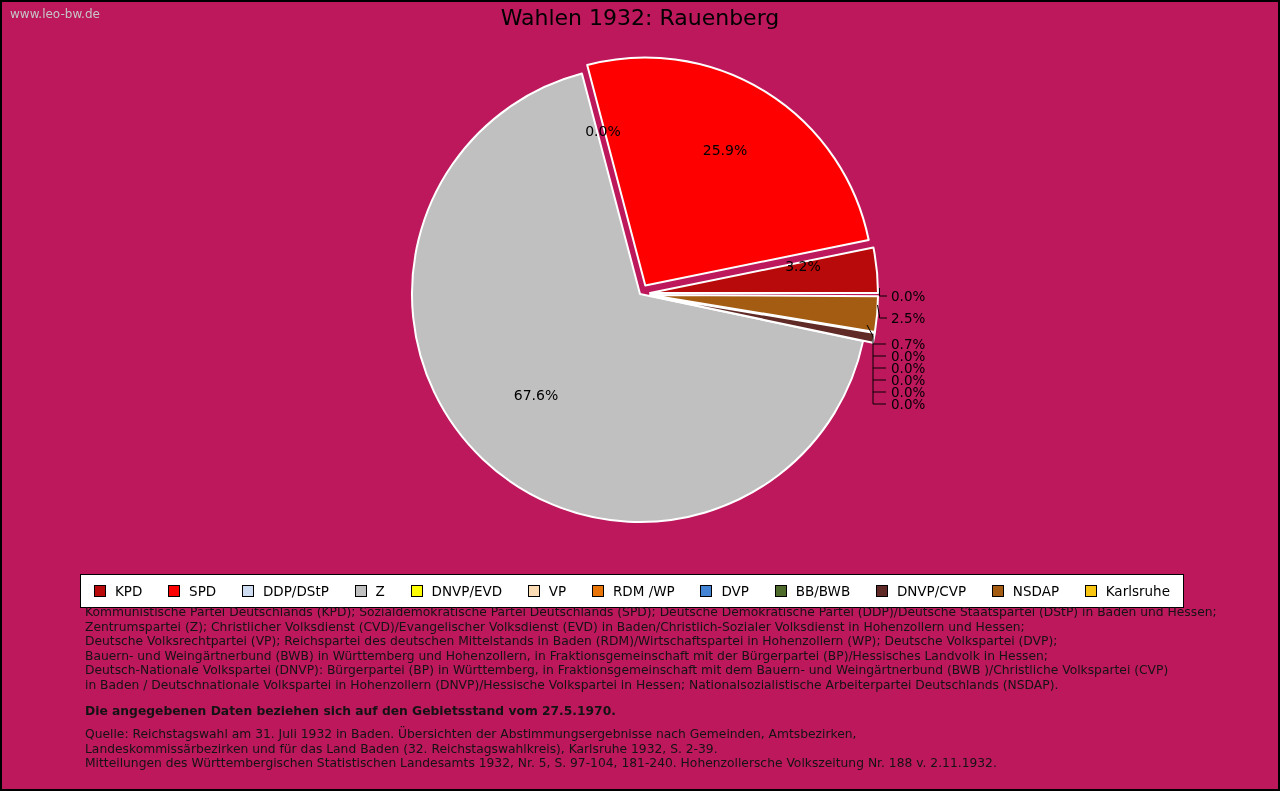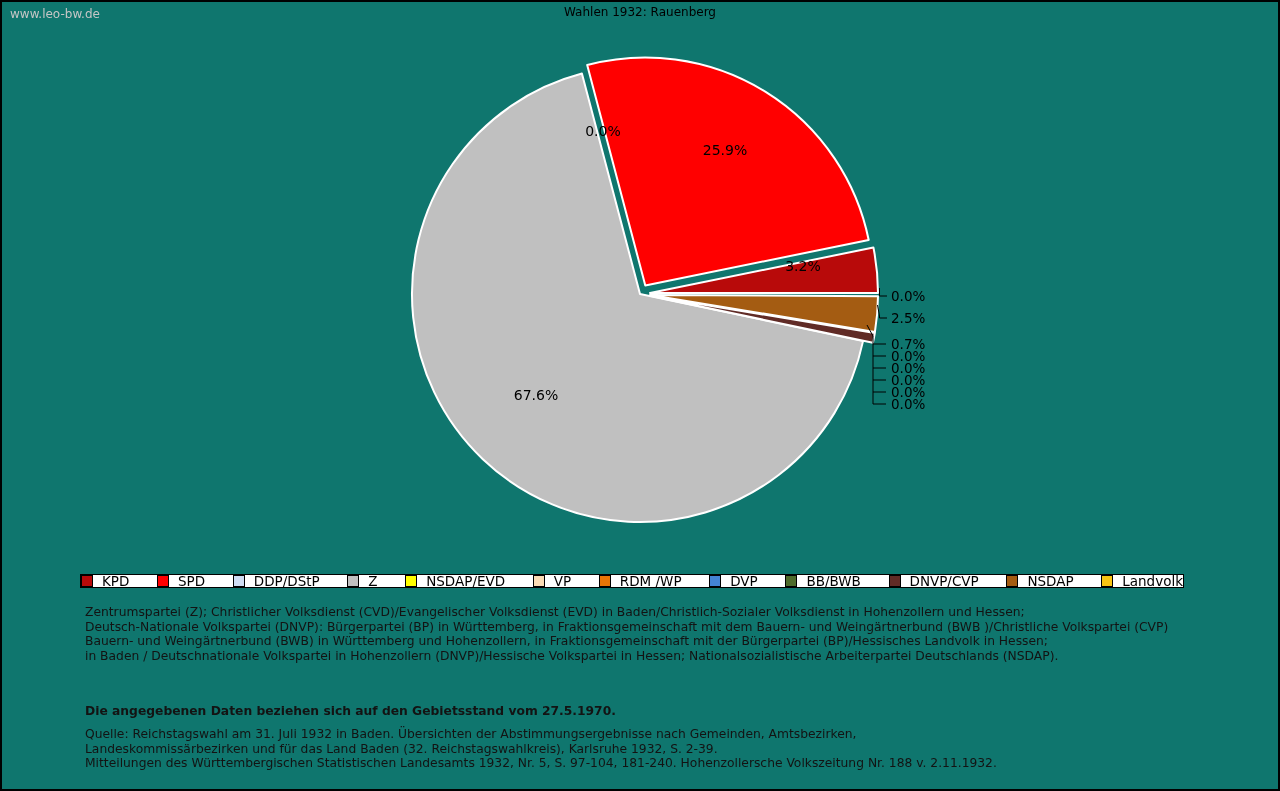--- a/index.html
+++ b/index.html
@@ -1,31 +1,31 @@
 <!DOCTYPE html>
 <html><head>
 <meta charset="utf-8">
 <style>
   html,body{margin:0;padding:0;background:#fff;}
   .canvas{
-    position:relative;width:1280px;height:791px;background:#0f766e;
+    position:relative;width:1280px;height:791px;background:#be185d;
     border:2px solid #000;box-sizing:border-box;overflow:hidden;
     font-family:"DejaVu Sans","Liberation Sans",sans-serif;color:#000;
   }
   .watermark{position:absolute;top:5px;left:8px;font-size:12px;color:#c6c6c6;}
-  .title{position:absolute;top:3px;left:0;width:100%;text-align:center;font-size:12px;color:#000;}
+  .title{position:absolute;top:3px;left:0;width:100%;text-align:center;font-size:22px;color:#000;}
   .pie-svg{position:absolute;top:0;left:0;}
   .pie-svg text{font-family:"DejaVu Sans","Liberation Sans",sans-serif;fill:#000;}
   .lbl{font-size:14px;}
   .lbl-r{font-size:13.5px;}
   .legend{
-    position:absolute;left:78px;top:572px;width:1104px;height:14px;
+    position:absolute;left:78px;top:572px;width:1104px;height:34px;
     border:1px solid #000;box-sizing:border-box;background:#fff;
     display:flex;align-items:center;justify-content:space-between;
-    padding:0 0;font-size:13.5px;
+    padding:0 13px;font-size:13.5px;
   }
   .legend-item{display:flex;align-items:center;gap:9px;white-space:nowrap;}
   .legend-item svg{display:block;}
   .keytext{position:absolute;left:83px;font-size:12.3px;line-height:14.5px;color:#131313;}
   .keytext div{white-space:nowrap;}
 </style>
 </head>
 <body>
 
 <div class="canvas">
@@ -92,21 +92,21 @@
     <div class="legend-item">
       <svg width="12" height="12">
           <rect x="0.5" y="0.5" width="11" height="11" stroke="#000" fill="#C0C0C0"></rect>
         </svg>
       <span>Z</span>
     </div>
     <div class="legend-item">
       <svg width="12" height="12">
           <rect x="0.5" y="0.5" width="11" height="11" stroke="#000" fill="#FFFF00"></rect>
         </svg>
-      <span>NSDAP/EVD</span>
+      <span>DNVP/EVD</span>
     </div>
     <div class="legend-item">
       <svg width="12" height="12">
           <rect x="0.5" y="0.5" width="11" height="11" stroke="#000" fill="#FBDCB5"></rect>
         </svg>
       <span>VP</span>
     </div>
     <div class="legend-item">
       <svg width="12" height="12">
           <rect x="0.5" y="0.5" width="11" height="11" stroke="#000" fill="#E87505"></rect>
@@ -134,28 +134,30 @@
     <div class="legend-item">
       <svg width="12" height="12">
           <rect x="0.5" y="0.5" width="11" height="11" stroke="#000" fill="#A45C12"></rect>
         </svg>
       <span>NSDAP</span>
     </div>
     <div class="legend-item">
       <svg width="12" height="12">
           <rect x="0.5" y="0.5" width="11" height="11" stroke="#000" fill="#F8C513"></rect>
         </svg>
-      <span>Landvolk</span>
+      <span>Karlsruhe</span>
     </div>
   </div>
 
   <div class="keytext" style="top:603px;">
+    <div>Kommunistische Partei Deutschlands (KPD); Sozialdemokratische Partei Deutschlands (SPD); Deutsche Demokratische Partei (DDP)/Deutsche Staatspartei (DStP) in Baden und Hessen;</div>
     <div>Zentrumspartei (Z); Christlicher Volksdienst (CVD)/Evangelischer Volksdienst (EVD) in Baden/Christlich-Sozialer Volksdienst in Hohenzollern und Hessen;</div>
+    <div>Deutsche Volksrechtpartei (VP); Reichspartei des deutschen Mittelstands in Baden (RDM)/Wirtschaftspartei in Hohenzollern (WP); Deutsche Volkspartei (DVP);</div>
+    <div>Bauern- und Weingärtnerbund (BWB) in Württemberg und Hohenzollern, in Fraktionsgemeinschaft mit der Bürgerpartei (BP)/Hessisches Landvolk in Hessen;</div>
     <div>Deutsch-Nationale Volkspartei (DNVP): Bürgerpartei (BP) in Württemberg, in Fraktionsgemeinschaft mit dem Bauern- und Weingärtnerbund (BWB )/Christliche Volkspartei (CVP)</div>
-    <div>Bauern- und Weingärtnerbund (BWB) in Württemberg und Hohenzollern, in Fraktionsgemeinschaft mit der Bürgerpartei (BP)/Hessisches Landvolk in Hessen;</div>
     <div>in Baden / Deutschnationale Volkspartei in Hohenzollern (DNVP)/Hessische Volkspartei in Hessen; Nationalsozialistische Arbeiterpartei Deutschlands (NSDAP).</div>
   </div>
 
   <div class="keytext" style="top:702px;font-weight:bold;">Die angegebenen Daten beziehen sich auf den Gebietsstand vom 27.5.1970.</div>
 
   <div class="keytext" style="top:725px;">
     <div>Quelle: Reichstagswahl am 31. Juli 1932 in Baden. Übersichten der Abstimmungsergebnisse nach Gemeinden, Amtsbezirken,</div>
     <div>Landeskommissärbezirken und für das Land Baden (32. Reichstagswahlkreis), Karlsruhe 1932, S. 2-39.</div>
     <div>Mitteilungen des Württembergischen Statistischen Landesamts 1932, Nr. 5, S. 97-104, 181-240. Hohenzollersche Volkszeitung Nr. 188 v. 2.11.1932.</div>
   </div>

